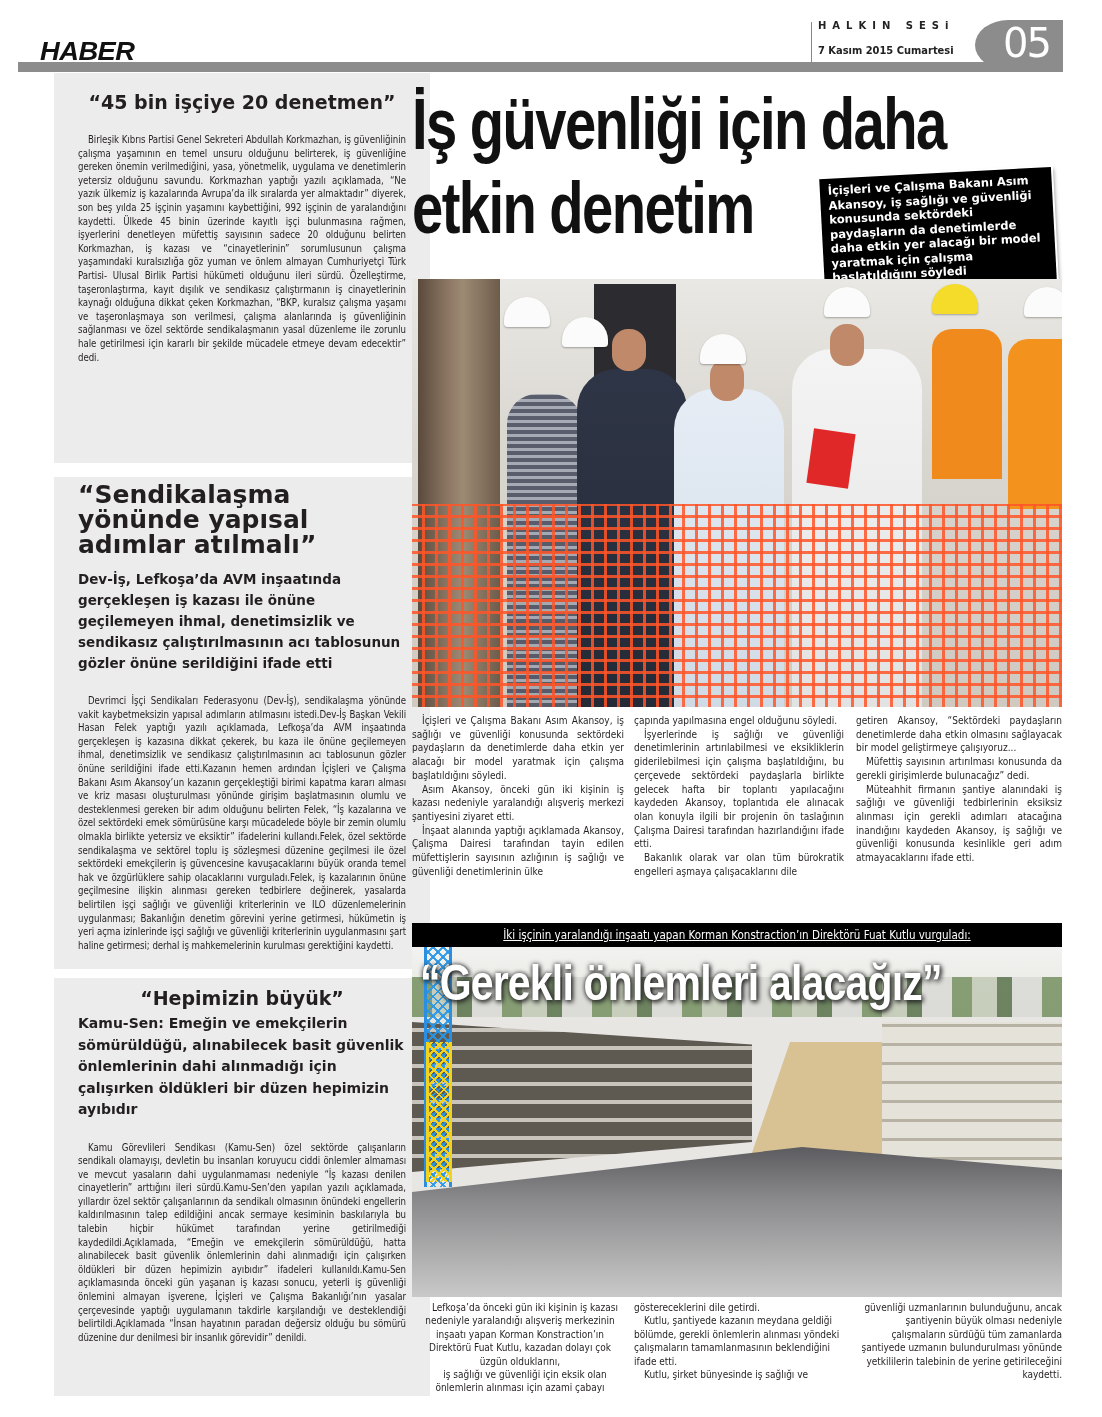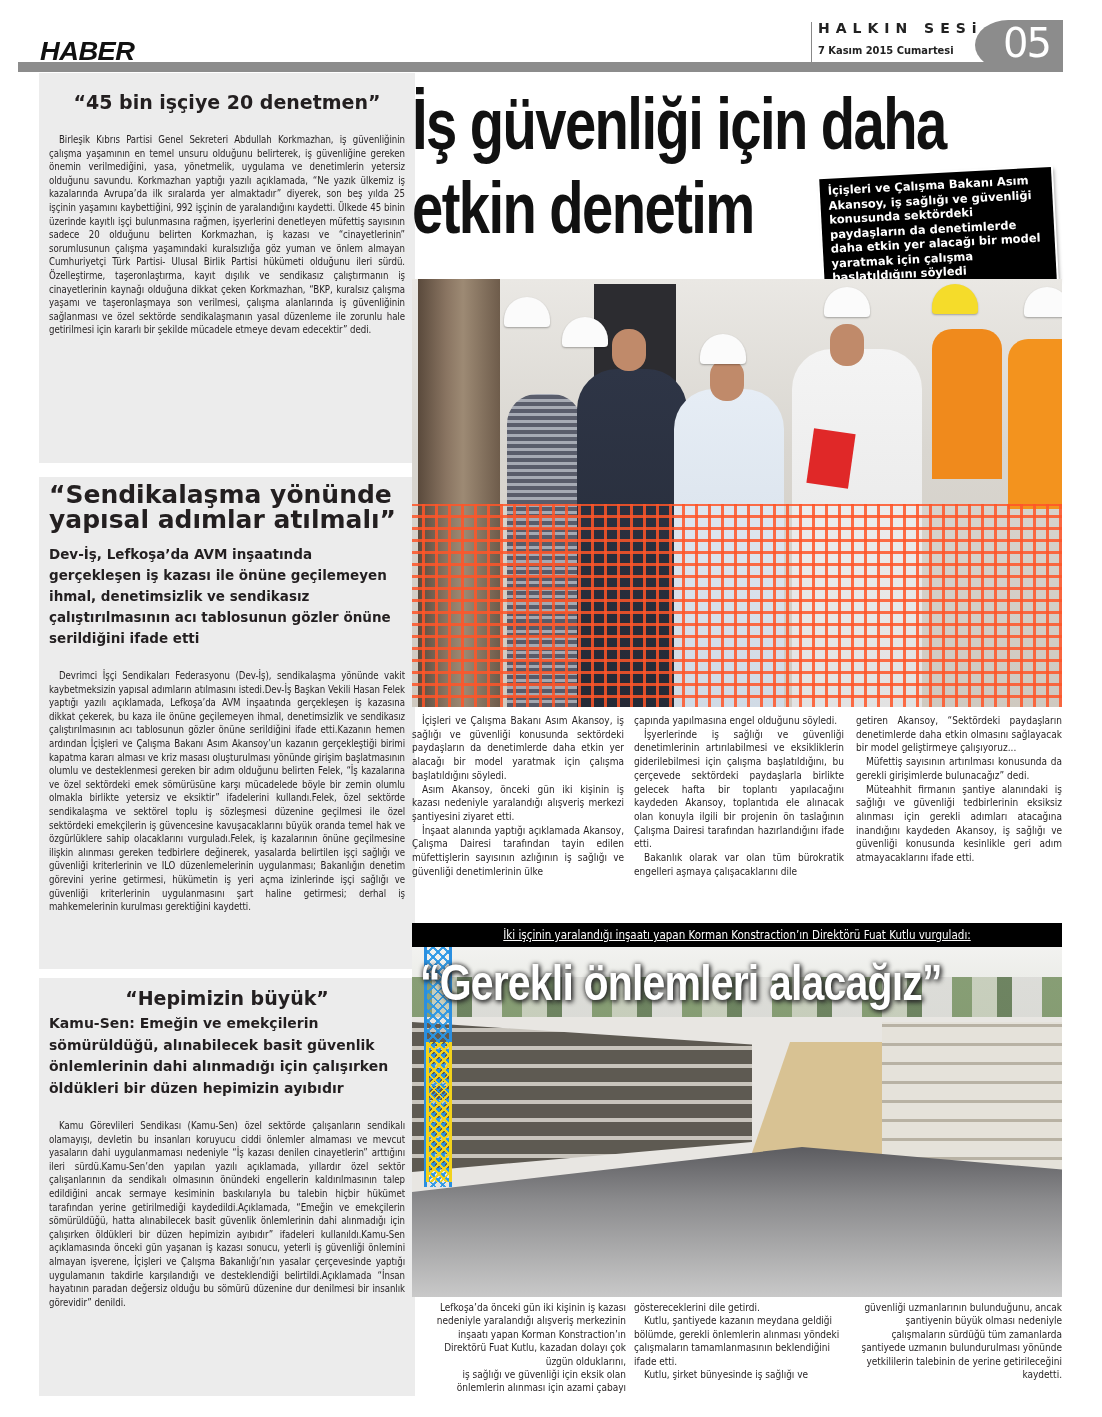--- a/index.html
+++ b/index.html
@@ -2,28 +2,28 @@
 <html><head>
 <meta charset="utf-8">
 <style>
   * { box-sizing: border-box; margin: 0; padding: 0; }
   html, body { width: 1102px; height: 1417px; background: #ffffff; overflow: hidden; }
   body { position: relative; font-family: "DejaVu Sans", sans-serif; color: #231f20; }
 
   
   .section-label { position: absolute; left: 40px; top: 36px; font-family: "Liberation Sans", sans-serif; font-weight: 900; font-style: italic; font-size: 26px; letter-spacing: -0.5px; color: #111; transform: scaleX(1.05); transform-origin: left; }
   .mast-divider { position: absolute; left: 811px; top: 22px; width: 1px; height: 40px; background: #888; }
-  .paper-name { position: absolute; left: 818px; top: 20px; font-family: "DejaVu Sans", sans-serif; font-weight: bold; font-size: 14px; letter-spacing: 6px; color: #222; }
+  .paper-name { position: absolute; left: 818px; top: 20px; font-family: "DejaVu Sans", sans-serif; font-weight: bold; font-size: 10px; letter-spacing: 6px; color: #222; }
   .issue-date { position: absolute; left: 818px; top: 44px; font-family: "DejaVu Sans Condensed", "DejaVu Sans", sans-serif; font-weight: bold; font-size: 11px; color: #222; }
   .page-num-tab { position: absolute; left: 975px; top: 20px; width: 88px; height: 50px; background: #8c8c8c; border-top-left-radius: 40px 30px; border-bottom-left-radius: 40px 30px; }
   .page-num { position: absolute; left: 1003px; top: 20px; font-family: "DejaVu Sans", sans-serif; font-weight: normal; font-size: 40px; color: #fff; letter-spacing: -2px; }
   .top-rule { position: absolute; left: 18px; top: 62px; width: 1045px; height: 10px; background: #8c8c8c; }
 
   
-  .box { position: absolute; left: 39px; width: 376px; background: #ececec; padding: 0 10px; }
+  .box { position: absolute; left: 54px; width: 376px; background: #ececec; padding: 0 24px; }
   .box h2 { font-family: "DejaVu Sans", sans-serif; font-weight: bold; color: #231f20; }
   .box h3 { font-family: "DejaVu Sans", sans-serif; font-weight: bold; color: #231f20; font-size: 13.5px; line-height: 21px; }
   .box p { font-family: "DejaVu Sans Condensed", "DejaVu Sans", sans-serif; font-size: 9.6px; line-height: 13.6px; text-align: justify; text-indent: 10px; color: #231f20; letter-spacing: -0.05px; }
   .box1 { top: 73px; height: 390px; }
   .box1 h2 { font-size: 19px; text-align: center; padding-top: 16px; line-height: 26px; }
   .box1 h3 { padding-top: 10px; }
   .box1 p { padding-top: 18px; }
   .box2 { top: 477px; height: 492px; }
   .box2 h2 { font-size: 25px; line-height: 25px; padding-top: 5px; }
   .box2 h3 { padding-top: 12px; }
@@ -70,21 +70,21 @@
   .p2-sky { position: absolute; left: 0; top: 0; width: 650px; height: 70px; background: linear-gradient(180deg, #f2f2f0, #e5e7e0); }
   .p2-trees { position: absolute; left: 0; top: 30px; width: 650px; height: 40px; background: repeating-linear-gradient(90deg, #6e8a58 0 20px, #bfc7b2 20px 45px, #4f6a40 45px 60px, #d8d8d4 60px 90px); opacity: 0.8; }
   .p2-wall-left { position: absolute; left: 0; top: 75px; width: 340px; height: 150px; background: repeating-linear-gradient(0deg, #5e5a52 0 14px, #c8c4bc 14px 18px); clip-path: polygon(0 0, 100% 15%, 100% 80%, 0 100%); }
   .p2-sand { position: absolute; left: 330px; top: 95px; width: 160px; height: 140px; background: #d8c293; clip-path: polygon(30% 0, 100% 0, 100% 100%, 0 100%); }
   .p2-wall-right { position: absolute; left: 470px; top: 75px; width: 180px; height: 230px; background: repeating-linear-gradient(0deg, #e5e2da 0 16px, #b8b2a4 16px 19px); }
   .p2-floor { position: absolute; left: 0; top: 200px; width: 650px; height: 150px; background: linear-gradient(180deg, #5c5c60 0%, #8a8a8c 35%, #c9c9c9 100%); clip-path: polygon(0 30%, 60% 0, 100% 15%, 100% 100%, 0 100%); }
   .p2-crane { position: absolute; left: 12px; top: 0; width: 28px; height: 240px; background: repeating-linear-gradient(45deg, transparent 0 5px, rgba(40,150,230,0.9) 5px 7px), repeating-linear-gradient(-45deg, transparent 0 5px, rgba(40,150,230,0.9) 5px 7px); border-left: 3px solid #2a8fe0; border-right: 3px solid #2a8fe0; }
   .p2-crane-low { position: absolute; left: 14px; top: 95px; width: 26px; height: 140px; background: repeating-linear-gradient(45deg, transparent 0 5px, #f2d21c 5px 7px), repeating-linear-gradient(-45deg, transparent 0 5px, #f2d21c 5px 7px); border-left: 3px solid #f2d21c; border-right: 3px solid #f2d21c; }
   .quote-head { position: absolute; left: 420px; top: 953px; width: 640px; font-family: "Liberation Sans", sans-serif; font-weight: 900; font-size: 50px; line-height: 60px; color: #fff; text-shadow: 0 0 6px #333, 2px 2px 6px #222; letter-spacing: -1px; transform: scaleX(0.82); transform-origin: left top; white-space: nowrap; }
 
-  .col4 { left: 414px; top: 1301px; width: 212px; text-align: right; line-height: 13.4px; }
+  .col4 { left: 414px; top: 1301px; width: 212px; text-align: center; line-height: 13.4px; }
   .col5 { left: 634px; top: 1301px; width: 210px; text-align: left; line-height: 13.4px; }
   .col6 { left: 856px; top: 1301px; width: 206px; text-align: right; line-height: 13.4px; }
 </style>
 </head>
 <body>
 
 <div class="section-label">HABER</div>
 <div class="mast-divider"></div>
 <div class="paper-name">HALKIN SESi</div>
 <div class="issue-date">7 Kasım 2015 Cumartesi</div>

